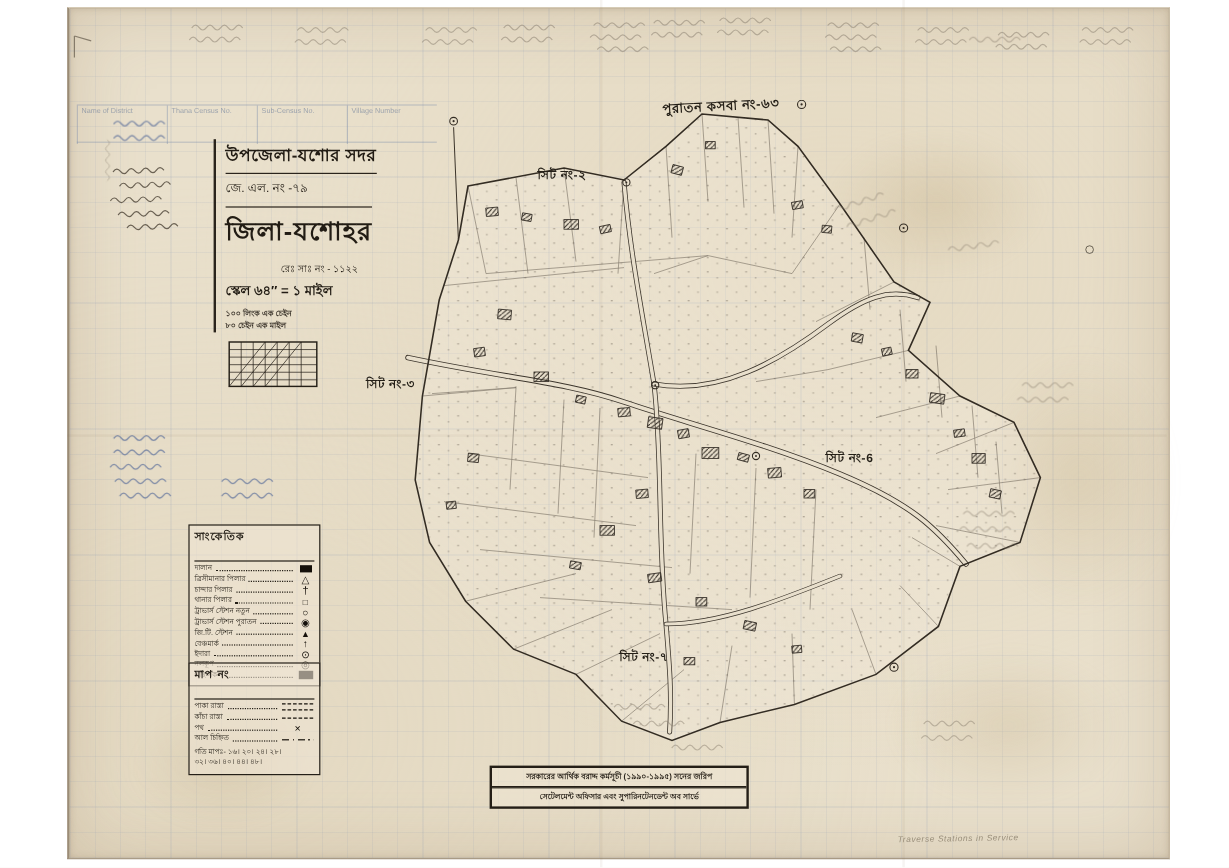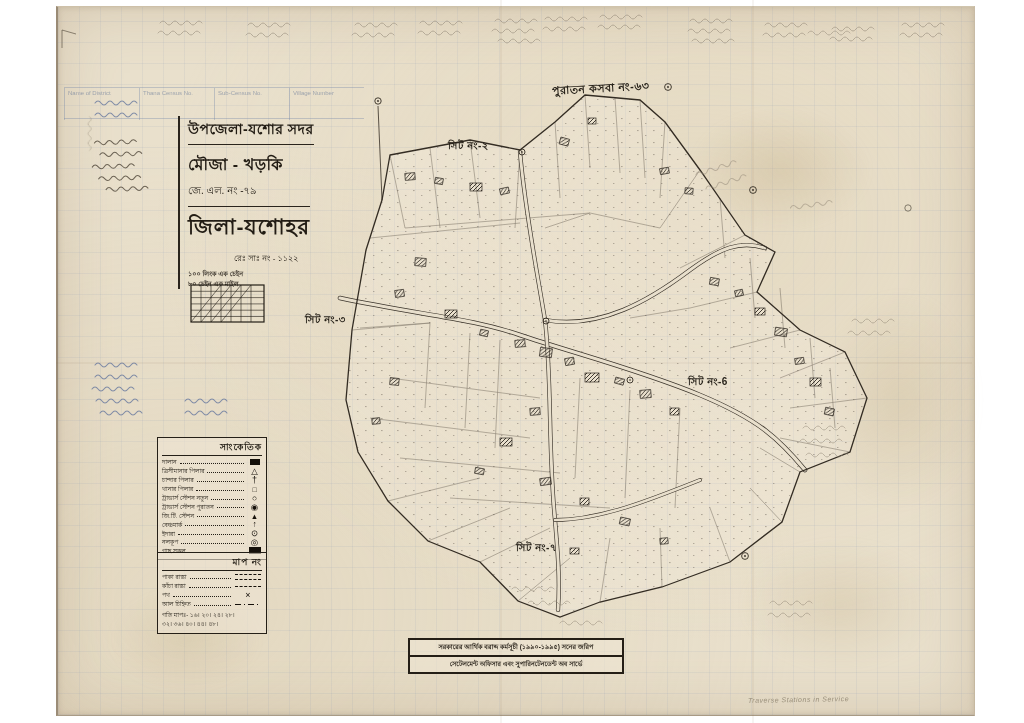--- a/index.html
+++ b/index.html
@@ -35,22 +35,22 @@
     padding-top:4px;display:inline-block;letter-spacing:1px;}
   .tb-survey{font-size:8px;margin-top:6px;margin-left:46px;}
   .tb-scale{font-size:11px;font-weight:bold;margin-top:3px;}
   .tb-note{font-size:6.5px;margin-top:4px;line-height:1.5;font-weight:bold;color:#3a332a;}
 
   
   .legendbox{position:absolute;background:rgba(238,229,211,.6);border:1.5px solid #241f17;
     color:#241f17;padding:2px 4px 3px 4px;}
   .lg-sym{left:157px;top:437px;width:100px;}
   .lg-map{left:157px;top:552px;width:100px;}
-  .lg-head{text-align:right;font-size:9px;font-weight:bold;border-bottom:1px solid #241f17;
-    padding-bottom:0;margin-bottom:2px;letter-spacing:1px;}
+  .lg-head{text-align:left;font-size:9px;font-weight:bold;border-bottom:1px solid #241f17;
+    padding-bottom:12px;margin-bottom:2px;letter-spacing:1px;}
   .lg-row{display:flex;align-items:center;height:8.9px;font-size:6px;line-height:1;}
   .lg-label{flex:0 0 auto;white-space:nowrap;}
   .dots{flex:1 1 auto;border-bottom:1px dotted #241f17;margin:0 3px 2px 3px;height:4px;}
   .sym{flex:0 0 15px;text-align:center;font-size:8.5px;color:#15100a;}
   .sym-triangle-pillar-icon::before{content:"△";}
   .sym-cross-pillar-icon::before{content:"†";font-size:9px;}
   .sym-square-pillar-icon::before{content:"□";font-size:7px;}
   .sym-traverse-new-icon::before{content:"○";}
   .sym-traverse-old-icon::before{content:"◉";}
   .sym-gt-station-icon::before{content:"▲";font-size:7.5px;}
@@ -287,24 +287,24 @@
       <circle cx="908" cy="208" r="3.2" stroke-width="0.8" opacity="0.7"></circle>
     </g>
 
     <g stroke="#4c4336" stroke-width="1" opacity="0.6">
       <path d="M62,30 L62,48 M62,30 L76,34" fill="none"></path>
     </g>
   </svg>
 
   <div class="titleblock">
     <div class="tb-upazila">উপজেলা-যশোর সদর</div>
-    <div class="tb-mouza">মৌজা - খড়কি</div>
     <div class="tb-small">জে. এল. নং -৭৯</div>
     <div class="tb-district">জিলা-যশোহর</div>
     <div class="tb-survey">রেঃ সাঃ নং - ১১২২</div>
+    <div class="tb-scale">স্কেল ৬৪″ = ১ মাইল</div>
     <div class="tb-note">
       <div>১০০ লিংক এক চেইন</div>
       <div>৮০ চেইন এক মাইল</div>
     </div>
   </div>
 
   <svg class="scalebar" width="76" height="40" viewBox="0 0 76 40">
     <rect x="1" y="1" width="73" height="37" fill="none" stroke="#241f17" stroke-width="1.2"></rect>
     <g stroke="#241f17" stroke-width="0.6">
       <path d="M1,7.3 H74 M1,13.6 H74 M1,19.9 H74 M1,26.2 H74 M1,32.5 H74"></path>

